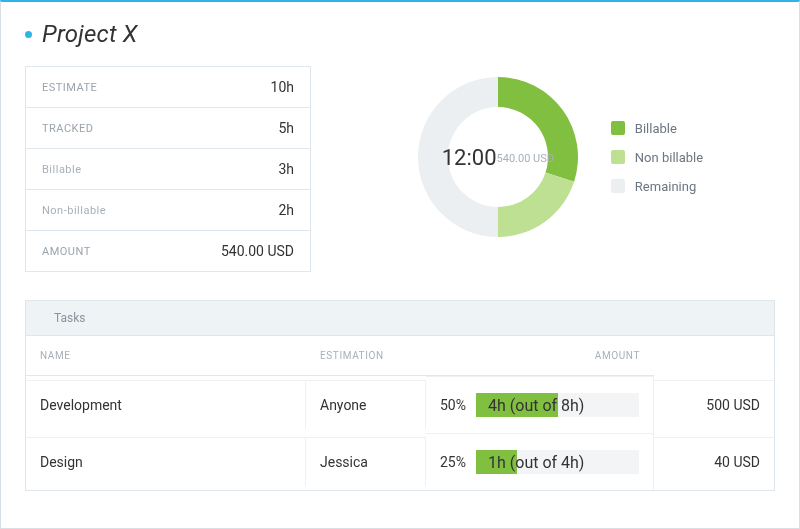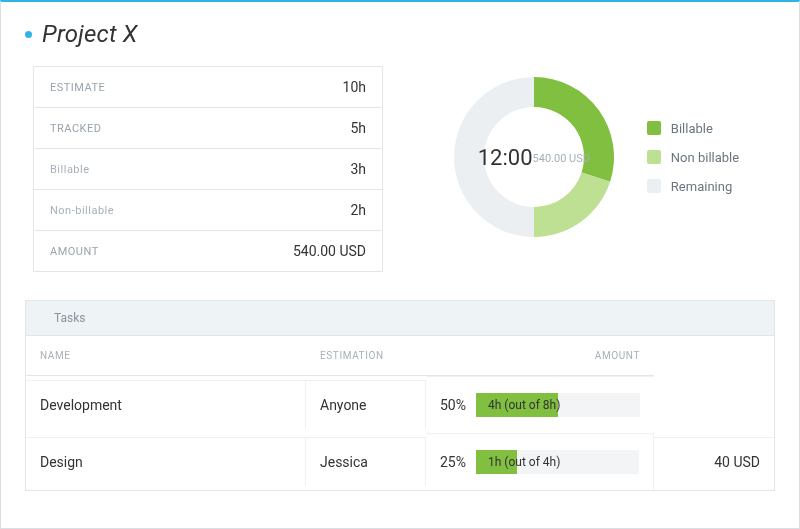--- a/index.html
+++ b/index.html
@@ -20,23 +20,22 @@
   .title-row { display: flex; align-items: center; margin-bottom: 18px; font-style: italic; }
   .title-bullet {
     width: 7px; height: 7px; border-radius: 50%;
     background: #2fb4e6; margin-right: 10px;
   }
   .title-text {
     font-size: 24px; color: #333; font-weight: 400; letter-spacing: 0.2px;
   }
   .top-section { display: flex; gap: 30px; align-items: flex-start; }
   .stats-table {
-    width: 350px;
+    width: 286px;
     border: 1px solid #dfe6ec;
-    margin-left: 8px;
   }
   .stats-row {
     display: flex; justify-content: space-between; align-items: center;
     padding: 12px 16px;
     border-bottom: 1px solid #dfe6ec;
   }
   .stats-row:last-child { border-bottom: none; }
   .stats-label {
     font-size: 11px; color: #9aa4ad; letter-spacing: 0.5px;
   }
@@ -88,21 +87,21 @@
     font-size: 14px; color: #333;
   }
   .tasks-row > div:last-child { border-right: none; }
   .td-amount { text-align: right; }
   .est-cell { display: flex; align-items: center; gap: 0; }
   .est-pct { width: 36px; }
   .prog-wrap { flex: 1; position: relative; height: 24px; background: #f2f4f6; }
   .prog-fill { position: absolute; left:0; top:0; bottom:0; background: #80bf3f; }
   .prog-label {
     position: absolute; left: 12px; right: 0; top: 0; bottom: 0;
-    display: flex; align-items: center; font-size: 12px; color: #333;
+    display: flex; align-items: center; font-size: 16px; color: #333;
     white-space: nowrap;
   }
 </style>
 </head>
 <body>
 
 <div class="page">
 
   <div class="title-row">
     <span class="title-bullet"></span>
@@ -177,20 +176,21 @@
             <div class="tasks-row">
               <div>Development</div>
               <div>Anyone</div>
               <div class="est-cell">
                 <span class="est-pct">50%</span>
                 <div class="prog-wrap">
                   <div class="prog-fill" style="width: 50%;"></div>
                   <div class="prog-label">4h (out of 8h)</div>
                 </div>
               </div>
+              <div class="td-amount">500 USD</div>
             </div>
             <div class="tasks-row">
               <div>Design</div>
               <div>Jessica</div>
               <div class="est-cell">
                 <span class="est-pct">25%</span>
                 <div class="prog-wrap">
                   <div class="prog-fill" style="width: 25%;"></div>
                   <div class="prog-label">1h (out of 4h)</div>
                 </div>

